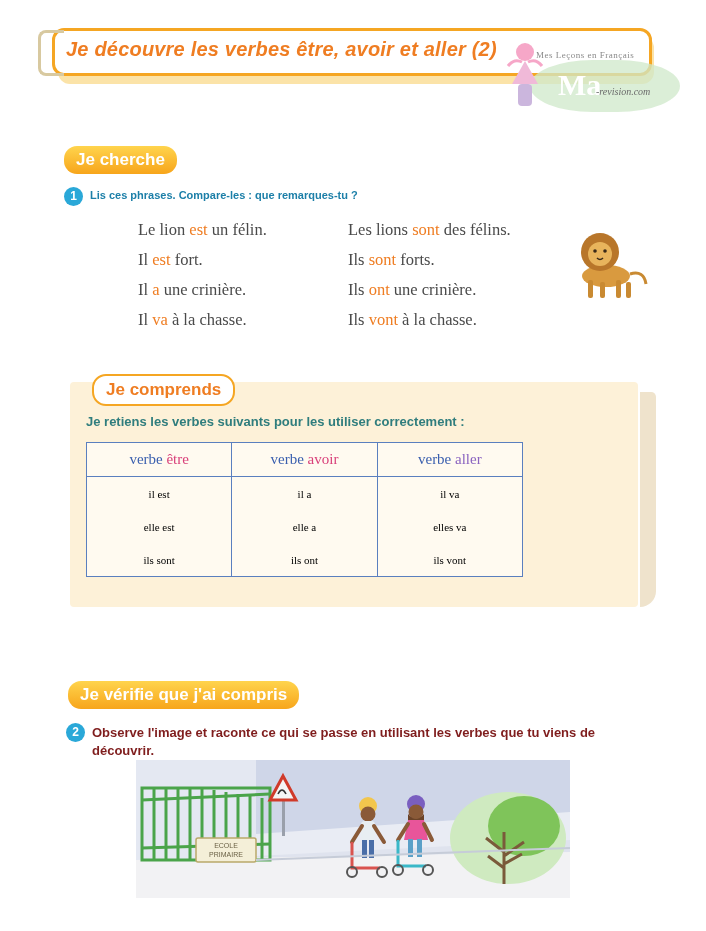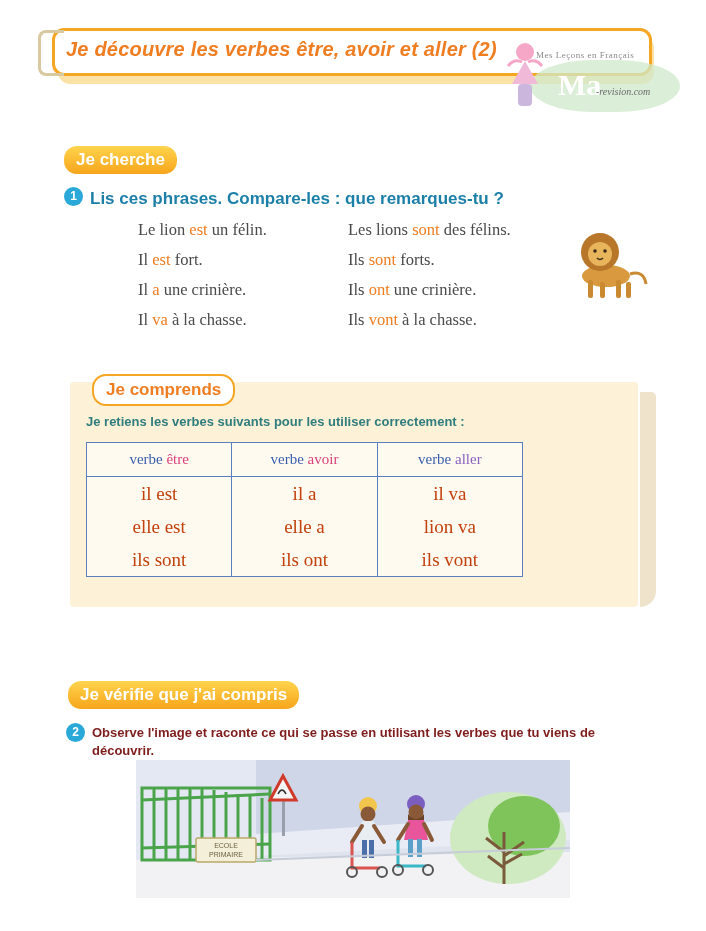--- a/index.html
+++ b/index.html
@@ -149,21 +149,21 @@
     border-radius: 50%;
     background: #2aa8d8;
     color: #ffffff;
     font-size: 12px;
     font-weight: bold;
     text-align: center;
     line-height: 19px;
   }
   .instruction {
     position: absolute;
-    font-size: 17px;
+    font-size: 11px;
     font-weight: bold;
     color: #1c7fa8;
   }
 
   
   .sentence {
     position: absolute;
     font-family: "Liberation Serif", serif;
     font-size: 16.5px;
     color: #4a4a4a;
@@ -218,22 +218,22 @@
     width: 33.33%;
   }
   table.verbs th {
     font-size: 15px;
     font-weight: normal;
     color: #3a5fae;
   }
   table.verbs th .vb-pink { color: #d9407a; }
   table.verbs th .vb-purple { color: #8a63c0; }
   table.verbs td {
-    font-size: 19px;
-    color: #c2410c;
+    font-size: 11px;
+    color: #000000;
     border-top: none;
     border-bottom: none;
   }
   table.verbs tr:last-child td { border-bottom: 1px solid #5a7fbf; }
 
   
   .instruction2 {
     position: absolute;
     left: 92px;
     top: 724px;
@@ -323,21 +323,21 @@
   </thead>
   <tbody>
     <tr>
       <td>il est</td>
       <td>il a</td>
       <td>il va</td>
     </tr>
     <tr>
       <td>elle est</td>
       <td>elle a</td>
-      <td>lion va</td>
+      <td>elles va</td>
     </tr>
     <tr>
       <td>ils sont</td>
       <td>ils ont</td>
       <td>ils vont</td>
     </tr>
   </tbody>
 </table>
 
 <div class="pill gradient" style="left:68px; top:681px;text-align:center;">Je vérifie que j'ai compris</div>

